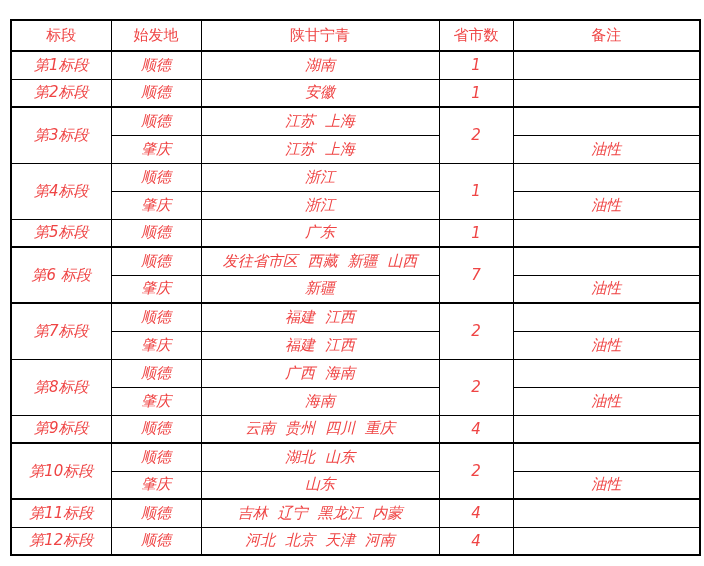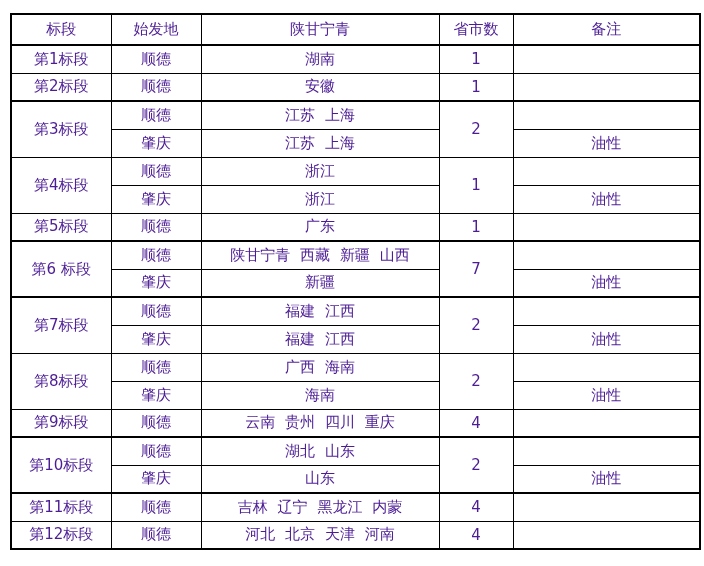--- a/index.html
+++ b/index.html
@@ -11,40 +11,40 @@
   .page {
     position: relative;
     width: 704px;
     height: 566px;
     background: #ffffff;
     overflow: hidden;
   }
   table.doc-table {
     position: absolute;
     left: 10px;
-    top: 13px;
+    top: 19px;
     width: 689px;
     border-collapse: collapse;
     table-layout: fixed;
     border: 2px solid #000000;
-    color: #4c1d95;
+    color: #ef4444;
   }
   table.doc-table th,
   table.doc-table td {
     border: 1px solid #000000;
     text-align: center;
     vertical-align: middle;
     font-size: 15px;
     font-weight: normal;
     padding: 0 2px;
     overflow: hidden;
     white-space: nowrap;
   }
   table.doc-table thead tr { height: 31px; }
-  table.doc-table tbody tr { height: 28px; }
+  table.doc-table tbody tr { height: 28px; font-style: italic; }
   table.doc-table th { border-bottom-width: 2px; }
   
   .c-count { border-left-width: 2px; border-right-width: 2px; }
   
   .thick-b { border-bottom-width: 2px !important; }
   .dest-cell { word-spacing: 5px; }
 </style>
 </head>
 <body>
 
@@ -108,21 +108,21 @@
         <tr>
           <td rowspan="1" class="thick-b">第5标段</td>
           <td class="thick-b">顺德</td>
           <td class="dest-cell thick-b">广东</td>
           <td rowspan="1" class="c-count thick-b">1</td>
           <td class="thick-b"></td>
         </tr>
         <tr>
           <td rowspan="2" class="thick-b">第6 标段</td>
           <td>顺德</td>
-          <td class="dest-cell">陕甘宁青 西藏 新疆 山西</td>
+          <td class="dest-cell">发往省市区 西藏 新疆 山西</td>
           <td rowspan="2" class="c-count thick-b">7</td>
           <td></td>
         </tr>
         <tr>
           <td class="thick-b">肇庆</td>
           <td class="dest-cell thick-b">新疆</td>
           <td class="thick-b">油性</td>
         </tr>
         <tr>
           <td rowspan="2">第7标段</td>

